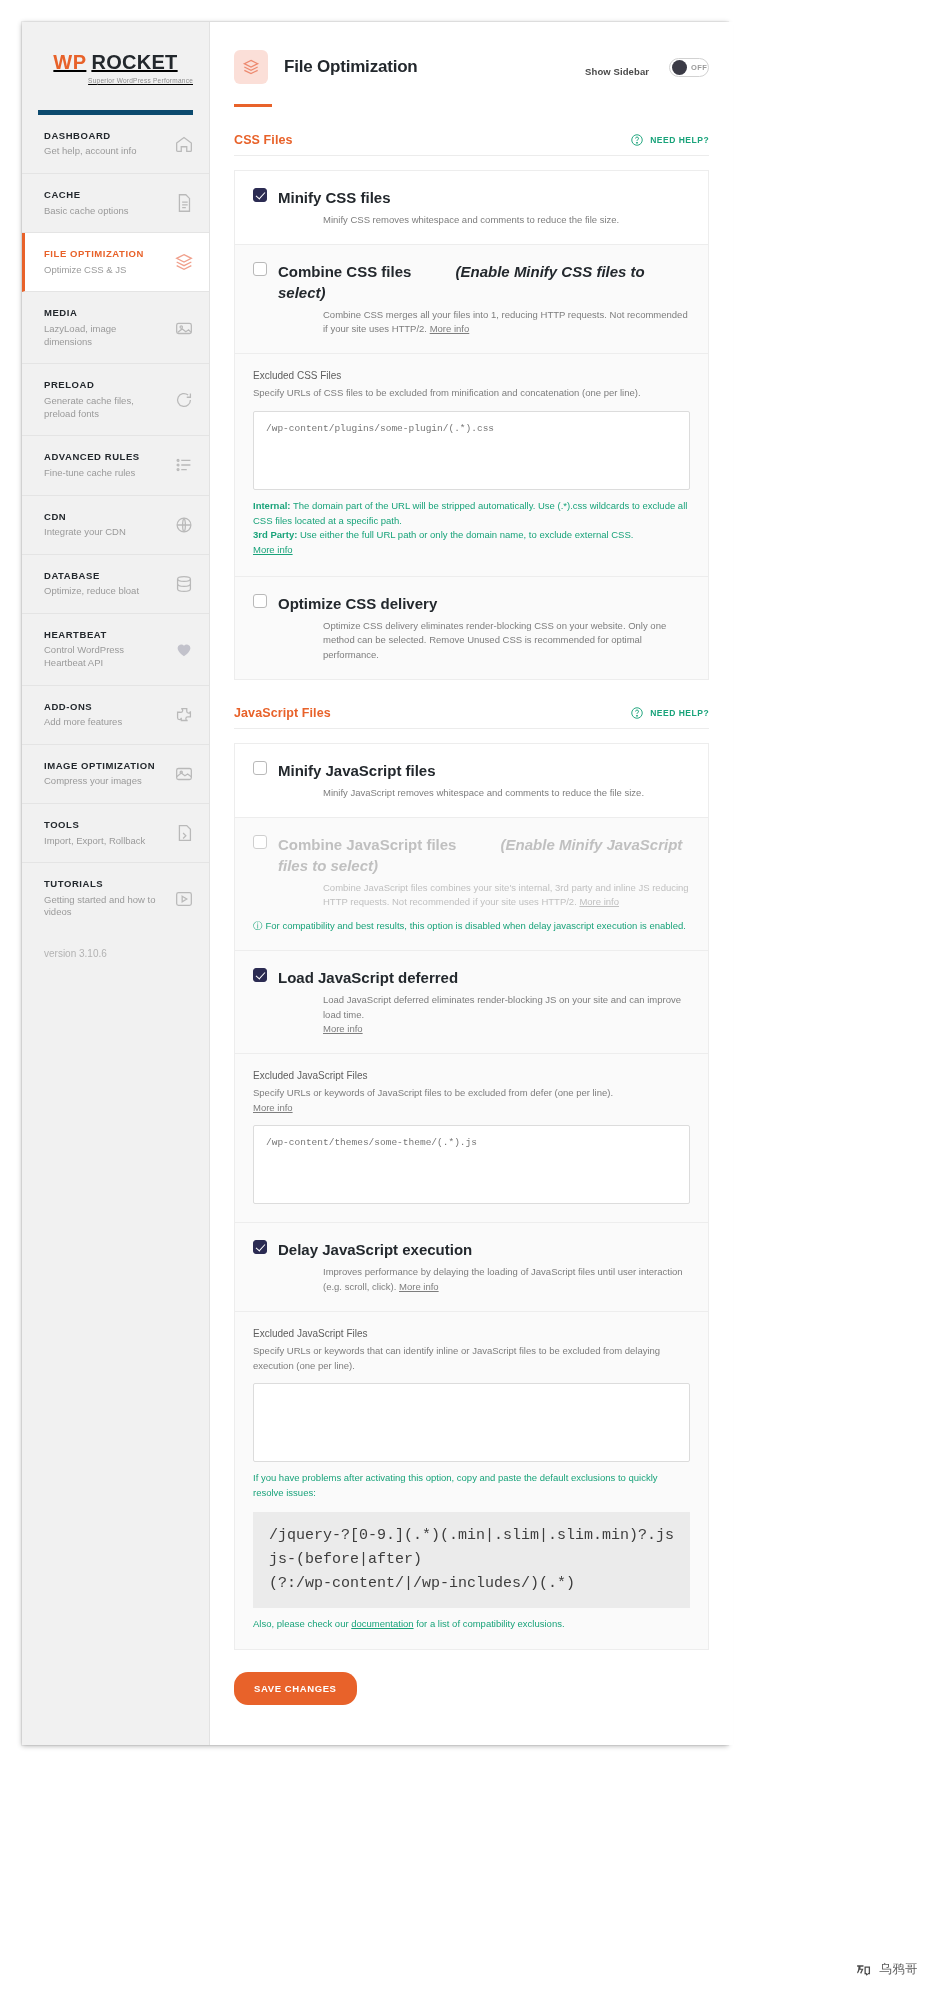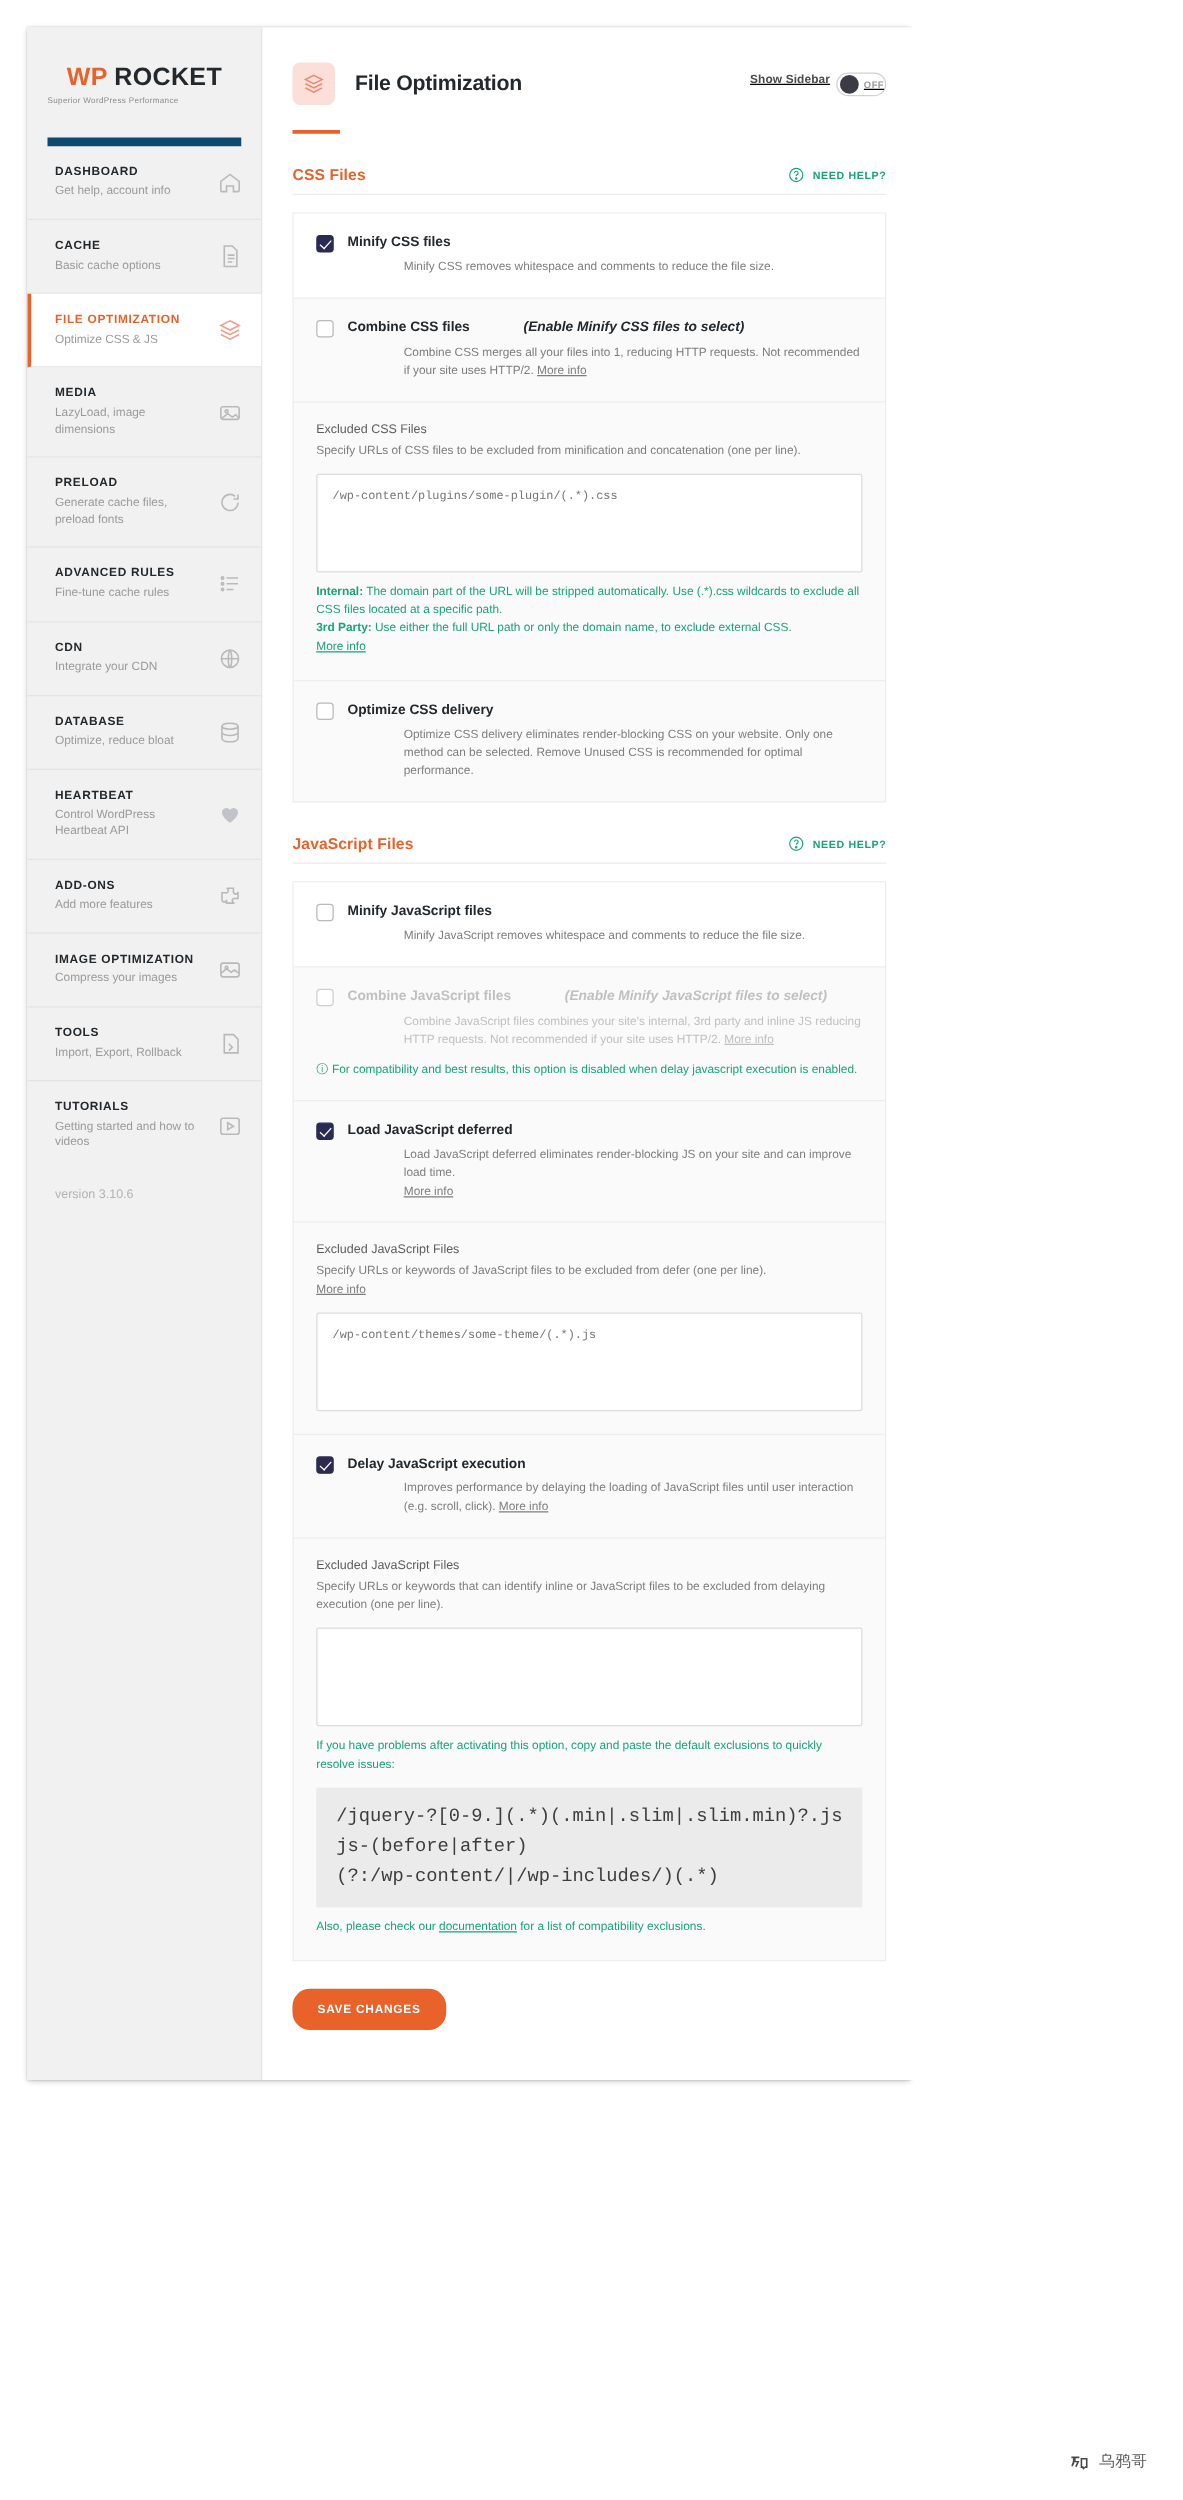--- a/index.html
+++ b/index.html
@@ -35,23 +35,24 @@
   .sidebar {
     width: 188px;
     background: #f1f1f1;
     border-right: 1px solid #e2e2e2;
     flex: 0 0 188px;
     position: relative;
     padding-bottom: 30px;
   }
   .logo-wrap {
     padding: 30px 0 26px 0;
-    text-align: left;
-    border-bottom: 7px solid #0c4a6e;
+    text-align: right;
+    border-bottom: 5px solid #0c4a6e;
     margin: 0 16px;
+    text-decoration: underline;
   }
   .logo-line { display: flex; align-items: center; justify-content: center; gap: 5px; }
   .logo-wp {
     font-size: 20px; font-weight: bold; letter-spacing: .4px;
     color: #e8622a; position: relative; line-height: 1;
   }
   .logo-rocket { font-size: 20px; font-weight: bold; color: #23282d; letter-spacing: .3px; line-height: 1; }
   .logo-tag { font-size: 6.5px; color: #8b8b8b; letter-spacing: .25px; margin-top: 5px; }
 
   .nav { padding: 0; }
@@ -84,21 +85,21 @@
     padding: 28px 24px 0 24px;
     position: relative;
   }
   .head-icon {
     width: 34px; height: 34px; border-radius: 6px;
     background: #fbdfd8; display: flex; align-items: center; justify-content: center;
     flex: 0 0 34px;
   }
   .head-icon svg { width: 20px; height: 20px; }
   .head-title { font-size: 17px; font-weight: bold; color: #23282d; margin-left: 16px; letter-spacing: -.2px; }
-  .head-right { margin-left: auto; display: flex; align-items: flex-start; gap: 5px; text-decoration: underline; }
+  .head-right { margin-left: auto; display: flex; align-items: flex-end; gap: 20px; }
   .show-sidebar-label { font-size: 9.5px; color: #4a4a4a; font-weight: bold; letter-spacing: .1px; }
   .toggle {
     width: 40px; height: 19px; border-radius: 10px; background: #ffffff;
     border: 1px solid #d2d2d2; position: relative; display: flex; align-items: center;
   }
   .toggle .knob {
     width: 15px; height: 15px; border-radius: 50%; background: #3b3b46; margin-left: 2px;
   }
   .toggle .off-text {
     font-size: 7.5px; color: #9a9a9a; font-weight: bold; letter-spacing: .4px;
@@ -132,21 +133,21 @@
     position: relative;
   }
   .cbox.checked { background: #2b2b52; border-color: #2b2b52; }
   .cbox.checked:after {
     content: ""; position: absolute; left: 4px; top: 1px;
     width: 4px; height: 8px; border: solid #ffffff;
     border-width: 0 1.8px 1.8px 0; transform: rotate(42deg);
   }
   .cbox.disabled { border-color: #cfcfcf; }
   .opt-body { flex: 1; }
-  .opt-label { font-size: 11px; font-weight: bold; color: #23282d; line-height: 1.4; }
+  .opt-label { font-size: 15px; font-weight: bold; color: #23282d; line-height: 1.4; }
   .opt-label i { font-style: italic; margin-left: 40px; }
   .opt-desc { font-size: 9.5px; color: #7d7d7d; line-height: 1.55; margin-top: 5px; margin-left: 45px; }
   .opt-desc a, .inline-link {
     color: #7d7d7d; text-decoration: underline;
   }
   .muted .opt-label, .muted .opt-desc { color: #c0c0c0; }
   .muted .opt-label i { color: #c0c0c0; }
   .muted .opt-desc a { color: #c0c0c0; }
 
   .note-green {

